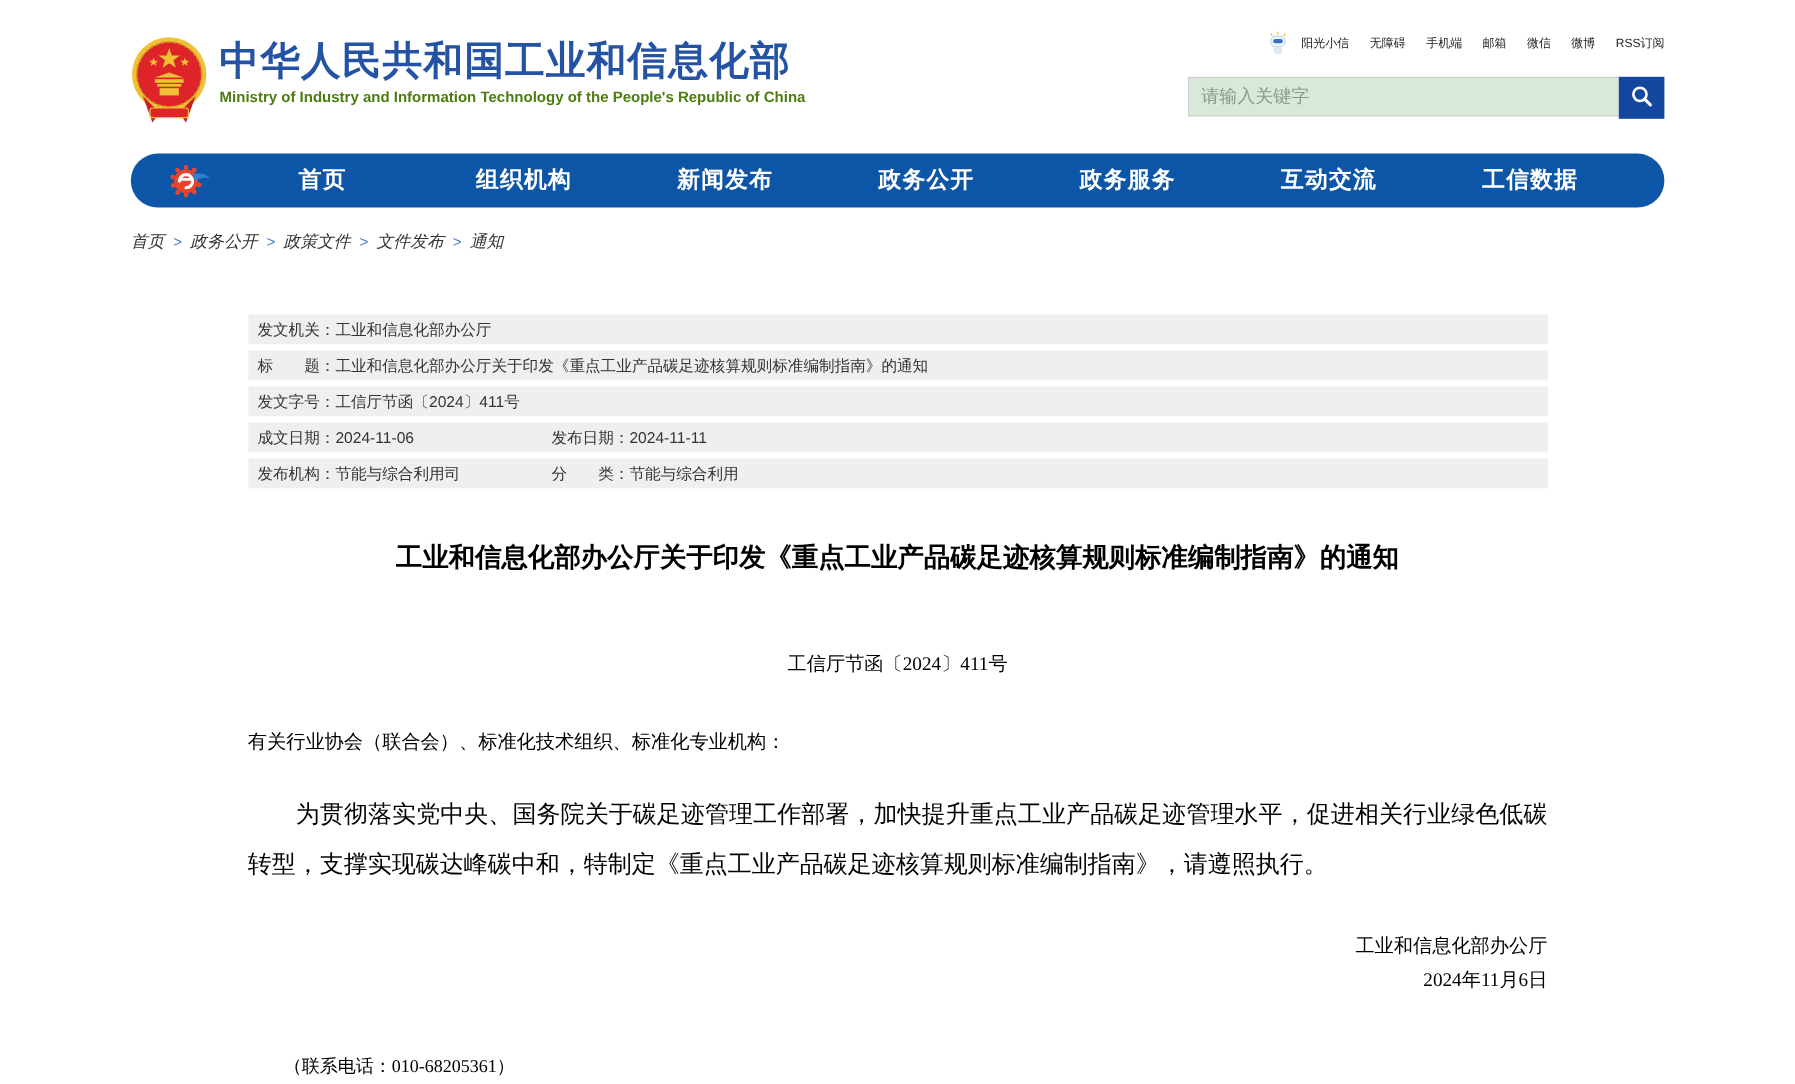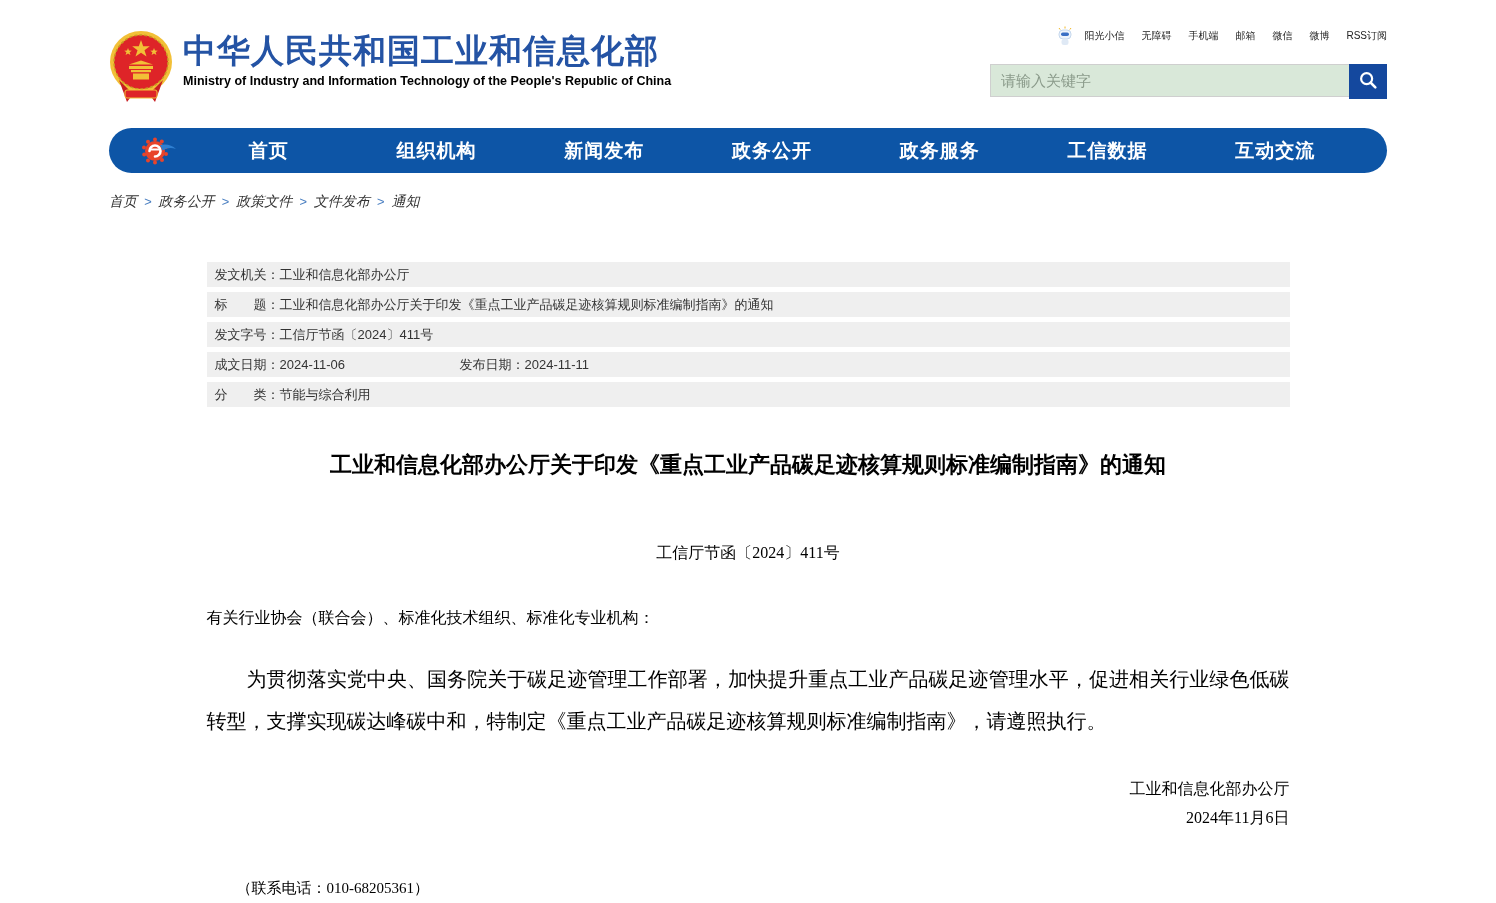--- a/index.html
+++ b/index.html
@@ -15,21 +15,21 @@
   
   .header { display: flex; justify-content: space-between; padding-top: 22px; height: 118px; gap: 44px; }
   .brand { display: flex; align-items: flex-start; }
   .emblem { width: 64px; height: 76px; margin-top: 6px; }
   .brand-text { margin-left: 10px; padding-top: 10px; }
   .site-title {
     font-size: 33px; font-weight: bold; color: #2453a4;
     letter-spacing: 1px; line-height: 1.15;
   }
   .site-subtitle {
-    font-size: 12.5px; font-weight: bold; color: #000000; margin-top: 4px;
+    font-size: 12.5px; font-weight: bold; color: #4d7c0f; margin-top: 4px;
   }
   .header-right { width: 400px; padding-top: 4px; }
   .utility-links { display: flex; align-items: center; justify-content: flex-end; gap: 17px; font-size: 10px; color: #222; }
   .utility-links a { color: #222; text-decoration: none; white-space: nowrap; }
   .robot-ico { width: 20px; height: 20px; display: inline-block; margin-right: -8px; }
   .search-row { display: flex; margin-top: 18px; justify-content: flex-end; }
   .search-input {
     width: 359px; height: 33px; border: 1px solid #cfcfcf; border-right: none;
     background: #d9e8d9; padding: 5px 10px; font-size: 15px; color: #8a9a8a;
     font-family: "Liberation Sans", sans-serif; outline: none;
@@ -167,22 +167,22 @@
         <path d="M13 14.5 h9" stroke="#ffffff" stroke-width="2.2" stroke-linecap="round"></path>
         <path d="M23 10 q10 -2 16 4 q-7 -2.5 -13.5 1.5 Z" fill="#2f7fd1"></path>
       </svg>
     </span>
     <div class="nav-items">
       <a class="nav-item">首页</a>
       <a class="nav-item">组织机构</a>
       <a class="nav-item">新闻发布</a>
       <a class="nav-item">政务公开</a>
       <a class="nav-item">政务服务</a>
+      <a class="nav-item">互动交流</a>
       <a class="nav-item">工信数据</a>
-      <a class="nav-item">互动交流</a>
     </div>
   </div>
 
   <div class="breadcrumb">
     <a>首页</a><span class="crumb-sep">&gt;</span><a>政务公开</a><span class="crumb-sep">&gt;</span><a>政策文件</a><span class="crumb-sep">&gt;</span><a>文件发布</a><span class="crumb-sep">&gt;</span><a>通知</a>
   </div>
 
   <div class="doc">
 
     <div class="meta-table">
@@ -193,20 +193,21 @@
         <span class="meta-cell-wide"><span class="meta-label">标　　题：</span><span>工业和信息化部办公厅关于印发《重点工业产品碳足迹核算规则标准编制指南》的通知</span></span>
       </div>
       <div class="meta-row">
         <span class="meta-cell-wide"><span class="meta-label">发文字号：</span><span>工信厅节函〔2024〕411号</span></span>
       </div>
       <div class="meta-row">
         <span class="meta-cell-left"><span class="meta-label">成文日期：</span><span>2024-11-06</span></span>
         <span class="meta-cell-wide"><span class="meta-label">发布日期：</span><span>2024-11-11</span></span>
       </div>
       <div class="meta-row">
+        <span class="meta-cell-left"><span class="meta-label">发布机构：</span><span>节能与综合利用司</span></span>
         <span class="meta-cell-wide"><span class="meta-label">分　　类：</span><span>节能与综合利用</span></span>
       </div>
     </div>
 
     <div class="article">
       <h1 class="article-title">工业和信息化部办公厅关于印发《重点工业产品碳足迹核算规则标准编制指南》的通知</h1>
       <div class="doc-number">工信厅节函〔2024〕411号</div>
       <div class="salutation">有关行业协会（联合会）、标准化技术组织、标准化专业机构：</div>
       <p class="body-paragraph">为贯彻落实党中央、国务院关于碳足迹管理工作部署，加快提升重点工业产品碳足迹管理水平，促进相关行业绿色低碳转型，支撑实现碳达峰碳中和，特制定《重点工业产品碳足迹核算规则标准编制指南》，请遵照执行。</p>
       <div class="signature">

